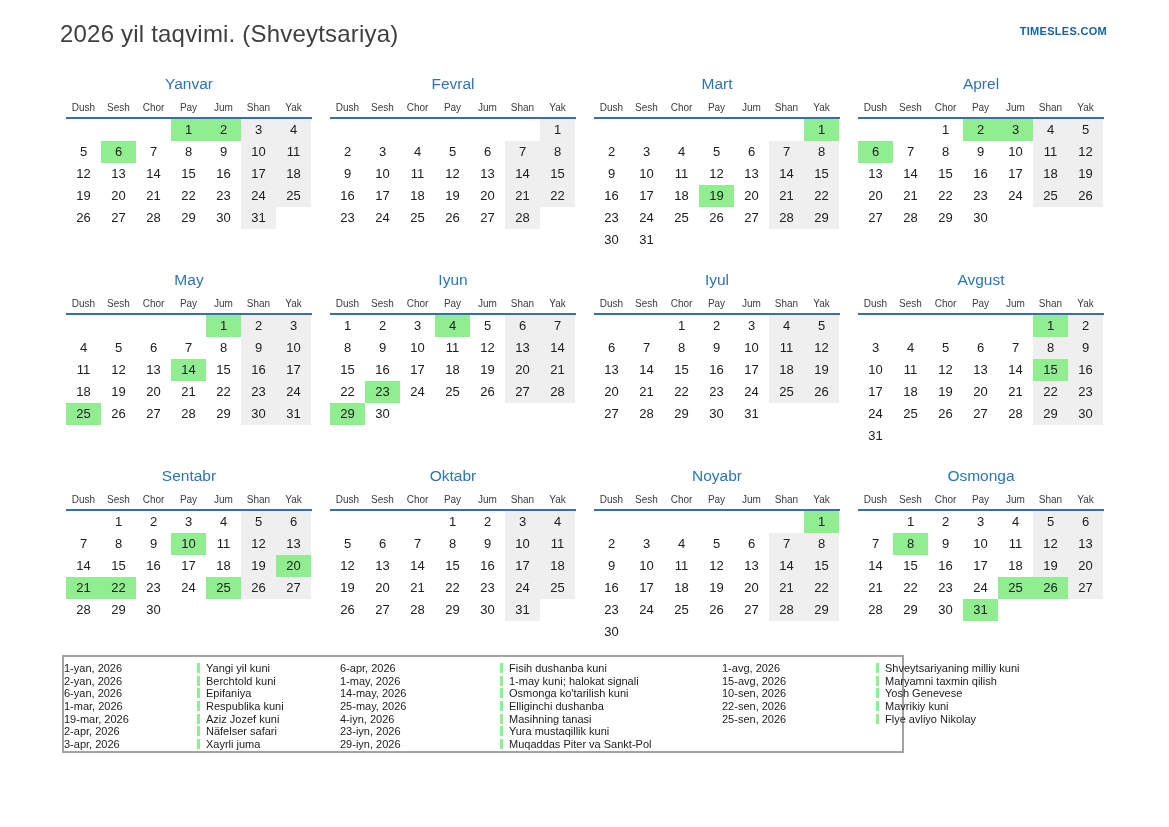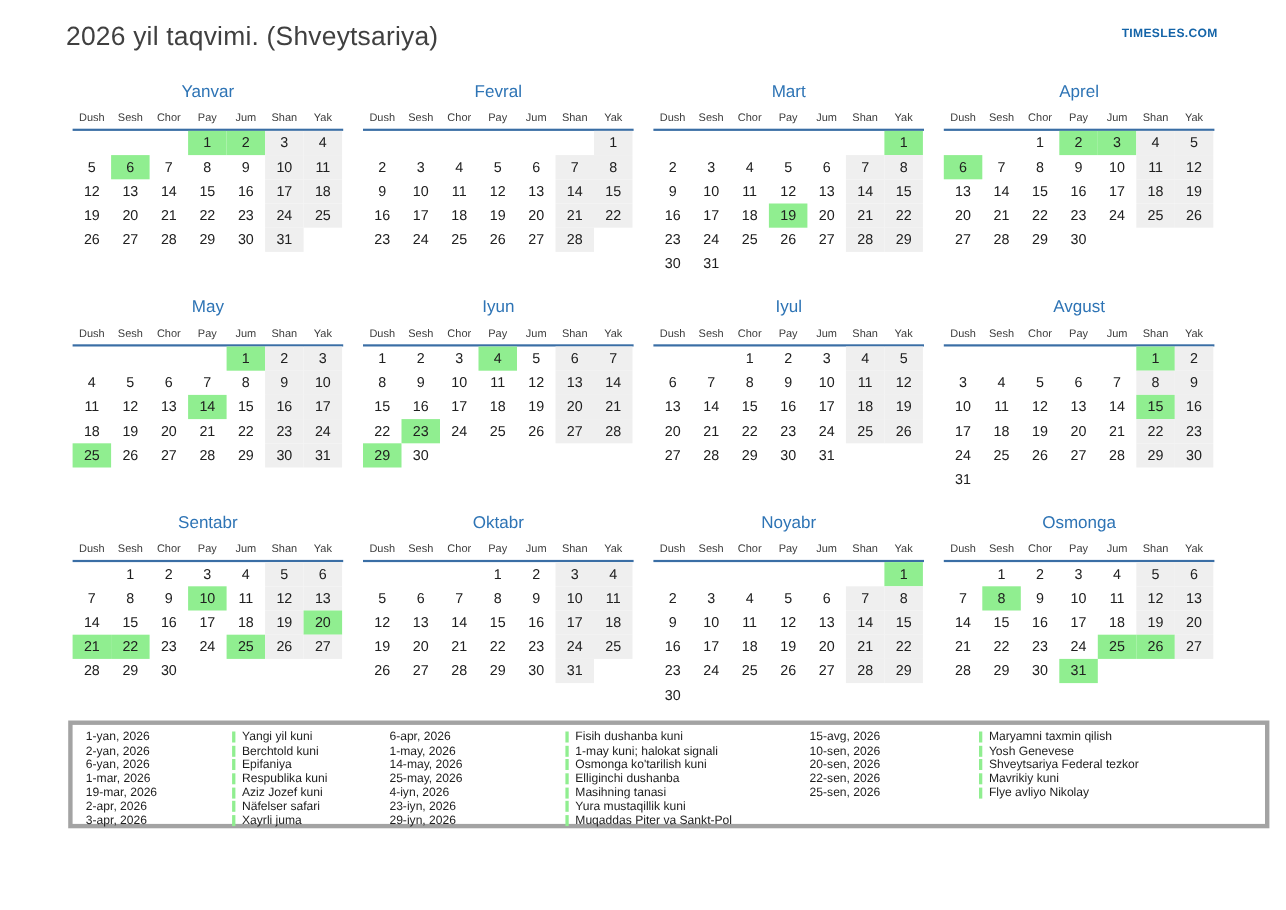--- a/index.html
+++ b/index.html
@@ -29,23 +29,23 @@
     height:22px;line-height:22px;margin-bottom:5px;}
   .weekdays{display:grid;grid-template-columns:repeat(7,35px);height:16px;}
   .wd{font-size:10px;color:#3c3c3c;text-align:center;line-height:16px;}
   .rule{height:2px;background:var(--rule-blue);margin-top:1px;}
   .week{display:grid;grid-template-columns:repeat(7,35px);height:22px;}
   .day{font-size:13px;color:var(--text-dark);text-align:center;line-height:22px;}
   .day.weekend{background:var(--weekend);}
   .day.holiday{background:var(--holiday);}
 
   
-  .legend{position:absolute;left:62px;top:655px;width:1092px;height:98px;
-    border:4px solid #a3a3a3;background:#fff;
-    display:grid;grid-template-columns:276px 382px 1fr;padding:5px 0 0 12px;}
+  .legend{position:absolute;left:62px;top:655px;width:842px;height:98px;
+    border:2px solid #a3a3a3;background:#fff;
+    display:grid;grid-template-columns:276px 382px 1fr;padding:5px 0 0 0;}
   .legend-group{display:flex;flex-direction:column;}
   .legend-row{display:flex;align-items:center;height:12.6px;}
   .legend-date{font-size:11px;color:#1c1c1c;flex:0 0 auto;}
   .g1 .legend-date{width:133px;}
   .g2 .legend-date{width:160px;}
   .g3 .legend-date{width:154px;}
   .legend-bar{display:inline-block;width:3px;height:10px;background:var(--holiday);
     margin-right:6px;flex:0 0 auto;}
   .legend-label{font-size:11px;color:#1c1c1c;white-space:nowrap;}
 </style>
@@ -854,33 +854,33 @@
           <span class="legend-label">Yura mustaqillik kuni</span>
         </div>
         <div class="legend-row">
           <span class="legend-date">29-iyn, 2026</span>
           <span class="legend-bar"></span>
           <span class="legend-label">Muqaddas Piter va Sankt-Pol</span>
         </div>
       </div>
       <div class="legend-group g3">
         <div class="legend-row">
+          <span class="legend-date">1-avg, 2026</span>
+          <span class="legend-bar"></span>
+          <span class="legend-label">Shveytsariyaning milliy kuni</span>
+        </div>
+        <div class="legend-row">
           <span class="legend-date">15-avg, 2026</span>
           <span class="legend-bar"></span>
           <span class="legend-label">Maryamni taxmin qilish</span>
         </div>
         <div class="legend-row">
           <span class="legend-date">10-sen, 2026</span>
           <span class="legend-bar"></span>
           <span class="legend-label">Yosh Genevese</span>
-        </div>
-        <div class="legend-row">
-          <span class="legend-date">20-sen, 2026</span>
-          <span class="legend-bar"></span>
-          <span class="legend-label">Shveytsariya Federal tezkor</span>
         </div>
         <div class="legend-row">
           <span class="legend-date">22-sen, 2026</span>
           <span class="legend-bar"></span>
           <span class="legend-label">Mavrikiy kuni</span>
         </div>
         <div class="legend-row">
           <span class="legend-date">25-sen, 2026</span>
           <span class="legend-bar"></span>
           <span class="legend-label">Flye avliyo Nikolay</span>

